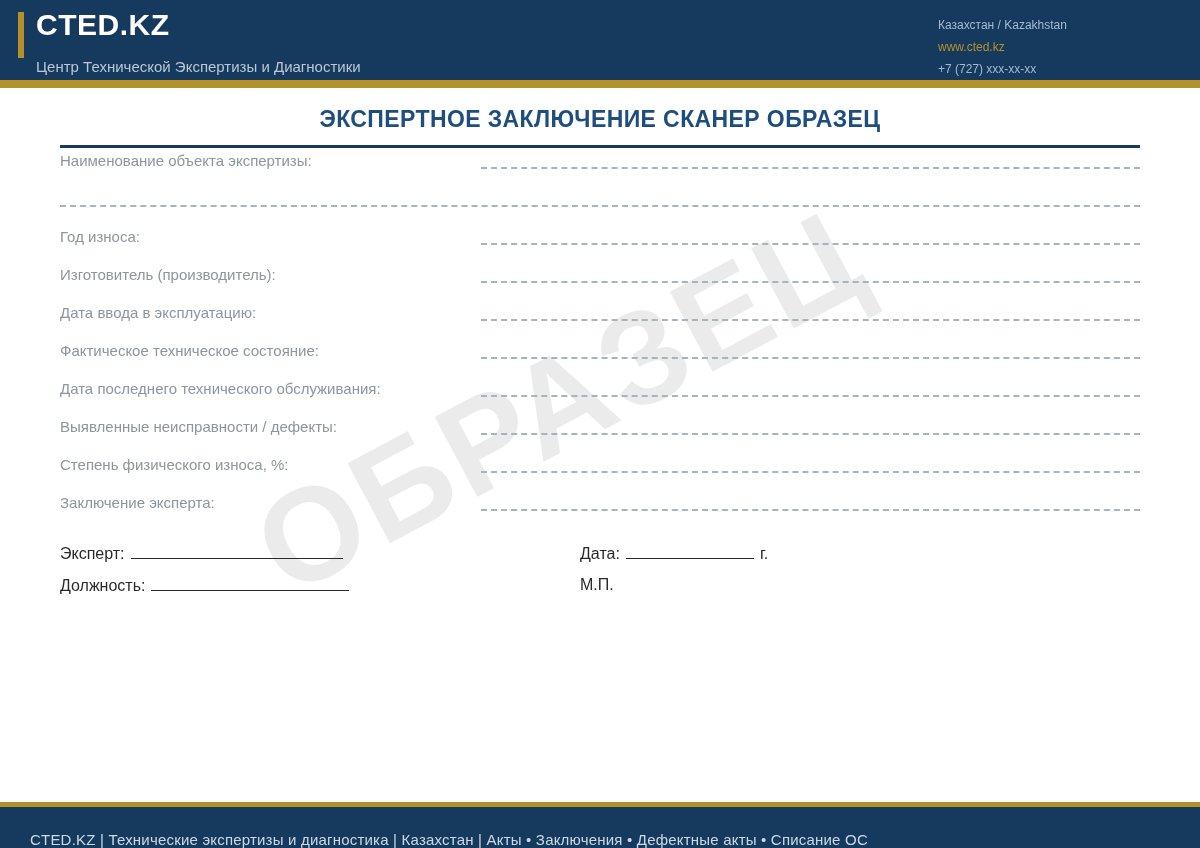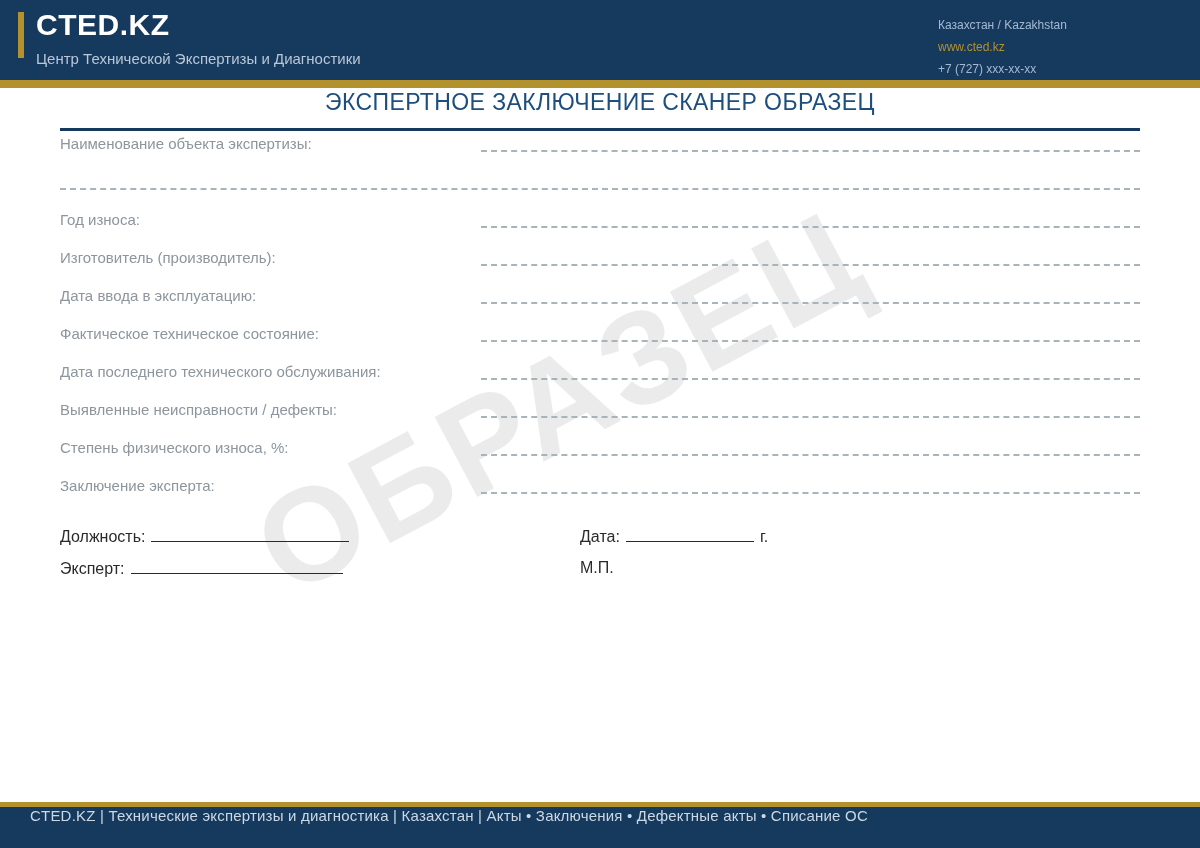--- a/index.html
+++ b/index.html
@@ -16,35 +16,35 @@
   }
   
   .header{
     height:88px; background:var(--navy); border-bottom:8px solid var(--gold);
     display:flex; justify-content:space-between; padding:0 30px 8px 18px;
   }
   .brand{display:flex;}
   .brand-bar{width:6px; background:var(--gold); margin:12px 0 14px 0;}
   .brand-text{padding-left:12px; padding-top:8px;}
   .logo{font-size:30px; font-weight:bold; color:#ffffff; letter-spacing:.5px; line-height:34px;}
-  .subtitle{font-size:15px; color:var(--header-sub); margin-top:8px;}
+  .subtitle{font-size:15px; color:var(--header-sub); margin-top:16px;}
   .contact{width:232px; margin-top:14px; font-size:12px; line-height:22px;}
   .contact .line{color:var(--header-contact);}
   .contact .site{color:var(--gold); text-decoration:none; display:block;}
   
   .doc{position:relative; padding:0 60px; height:712px;}
   .watermark{
     position:absolute; left:210px; top:238px; width:700px; text-align:center;
     font-size:132px; font-weight:bold; letter-spacing:4px; white-space:nowrap;
     color:var(--watermark); transform:rotate(-28deg); pointer-events:none; z-index:0;
   }
   .doc-inner{position:relative; z-index:1;}
   .doc-title{
-    text-align:center; color:var(--title-blue); font-size:23px; font-weight:normal;
-    letter-spacing:.4px; line-height:28px;
+    text-align:center; color:var(--title-blue); font-size:23px; font-weight:bold;
+    letter-spacing:.4px; padding-top:17px; line-height:28px;
   }
   .title-rule{height:3px; background:var(--navy); margin-top:12px;}
   .fields{margin-top:0;}
   .field-row{display:flex; height:38px;}
   .field-label{
     width:421px; font-size:15px; color:var(--label-gray);
     line-height:20px; padding-top:3px;
   }
   .field-line{flex:1; height:21px; border-bottom:2px dashed var(--dash-gray);}
   
@@ -55,21 +55,21 @@
     display:inline-block; border-bottom:1.5px solid var(--sig-text);
     height:15px; margin-left:6px; vertical-align:baseline;
   }
   .uline.expert{width:212px;}
   .uline.position{width:198px;}
   .uline.date{width:128px; margin-right:6px;}
   
   .footer{
     position:absolute; left:0; right:0; bottom:0; height:46px;
     border-top:5px solid var(--gold); background:var(--navy);
-    display:flex; align-items:flex-start; padding-left:30px;
+    display:flex; align-items:flex-end; padding-left:30px;
     font-size:15px; color:var(--footer-text); letter-spacing:.2px;
   }
 </style>
 </head>
 <body>
 
 <header class="header">
   <div class="brand">
     <div class="brand-bar"></div>
     <div class="brand-text">
@@ -128,24 +128,24 @@
   </div>
         <div class="field-row">
     <div class="field-label">Заключение эксперта:</div>
     <div class="field-line"></div>
   </div>
       </div>
 
     <div class="signature">
       <div class="sig-left">
         <div class="sig-row">
-          <span>Должность:</span><span class="uline position"></span>
+          <span>Эксперт:</span><span class="uline expert"></span>
         </div>
         <div class="sig-row">
-          <span>Эксперт:</span><span class="uline expert"></span>
+          <span>Должность:</span><span class="uline position"></span>
         </div>
       </div>
       <div class="sig-right">
         <div class="sig-row">
           <span>Дата:</span><span class="uline date"></span><span>г.</span>
         </div>
         <div class="sig-row">
           <span>М.П.</span>
         </div>
       </div>

